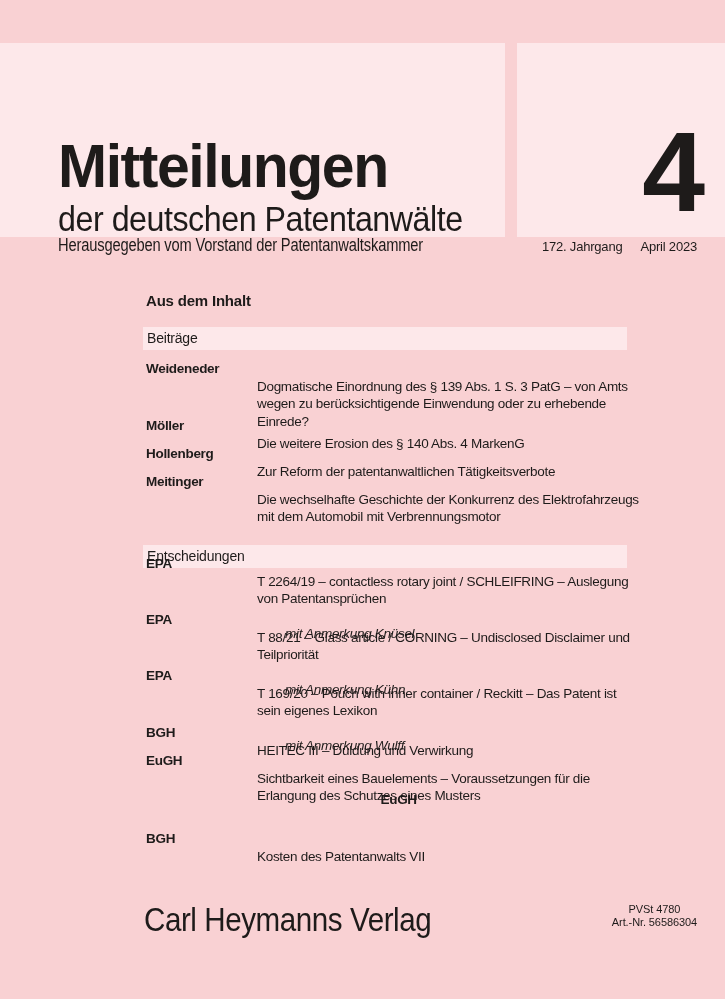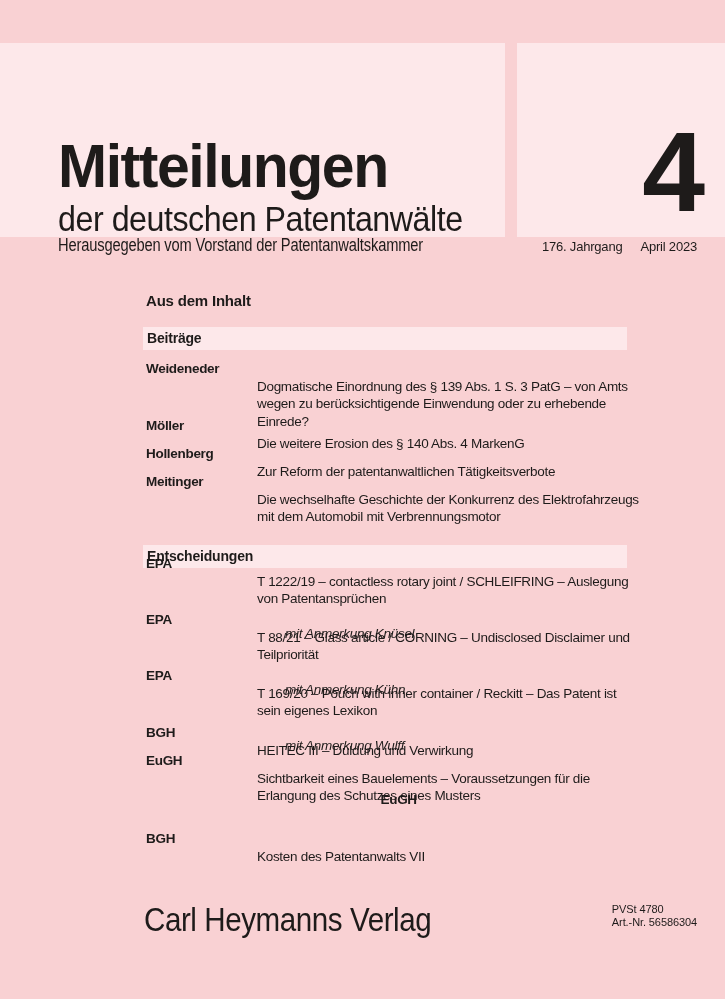--- a/index.html
+++ b/index.html
@@ -38,21 +38,21 @@
   }
   .volume-line .month { margin-left:18px;text-align:right; }
 
   .contents { position:absolute; left:143px; top:0; width:484px; }
   .toc-heading {
     position:absolute; left:3px; top:292px;
     font-size:15px; font-weight:bold; letter-spacing:-0.2px; white-space:nowrap;text-align:right;
   }
   .section-bar {
     position:absolute; left:0; width:484px; height:23px;
-    background:#fde8ea; font-size:14px; font-weight:bold;
+    background:#fde8ea; font-size:14px; font-weight:normal;
     line-height:23px; padding-left:4px; box-sizing:border-box;
     letter-spacing:-0.2px;
   }
   .bar-1 { top:327px; }
   .bar-2 { top:521px;margin-top:24px; }
 
   .entry { position:absolute; left:3px; width:580px; display:flex; align-items:flex-start;justify-content:center; }
   .author {
     flex:none; width:111px; font-weight:bold;
     font-size:13.5px; line-height:17.5px; letter-spacing:-0.3px;
@@ -63,38 +63,38 @@
   }
   .note { font-style:italic;margin-left:28px; }
 
   .publisher {
     position:absolute; left:144px; top:901px;
     font-size:34px; line-height:1.1; letter-spacing:-0.5px;
     transform:scaleX(0.87); transform-origin:left top; white-space:nowrap;
   }
   .footer-meta {
     position:absolute; right:28px; top:903px;
-    font-size:11px; line-height:12.5px; text-align:left; letter-spacing:-0.1px;
+    font-size:11px; line-height:12.5px; text-align:center; letter-spacing:-0.1px;
   }
 </style>
 </head>
 <body>
 
 <div class="page">
 
   <div class="panel panel-left">
     <div class="title">Mitteilungen</div>
     <div class="subtitle">der deutschen Patentanwälte</div>
     <div class="tagline">Herausgegeben vom Vorstand der Patentanwaltskammer</div>
   </div>
 
   <div class="panel panel-right">
     <div class="issue-number">4</div>
     <div class="volume-line">
-      <span>176. Jahrgang</span><span class="month">April 2023</span>
+      <span>172. Jahrgang</span><span class="month">April 2023</span>
     </div>
   </div>
 
   <div class="contents">
     <div class="toc-heading">Aus dem Inhalt</div>
 
     <div class="section-bar bar-1">
       <span>Beiträge</span>
     </div>
 
@@ -130,21 +130,21 @@
       </div>
     </div>
 
     <div class="section-bar bar-2">
       <span>Entscheidungen</span>
     </div>
 
     <div class="entry" style="top:555px">
       <div class="author">EPA</div>
       <div class="desc">
-        <div>T 1222/19 – contactless rotary joint / SCHLEIFRING – Auslegung
+        <div>T 2264/19 – contactless rotary joint / SCHLEIFRING – Auslegung
 von Patentansprüchen</div>
         <div class="note">mit Anmerkung Knüsel</div>
       </div>
     </div>
     <div class="entry" style="top:611px">
       <div class="author">EPA</div>
       <div class="desc">
         <div>T 88/21 – Glass article / CORNING – Undisclosed Disclaimer und
 Teilpriorität</div>
         <div class="note">mit Anmerkung Kühn</div>

